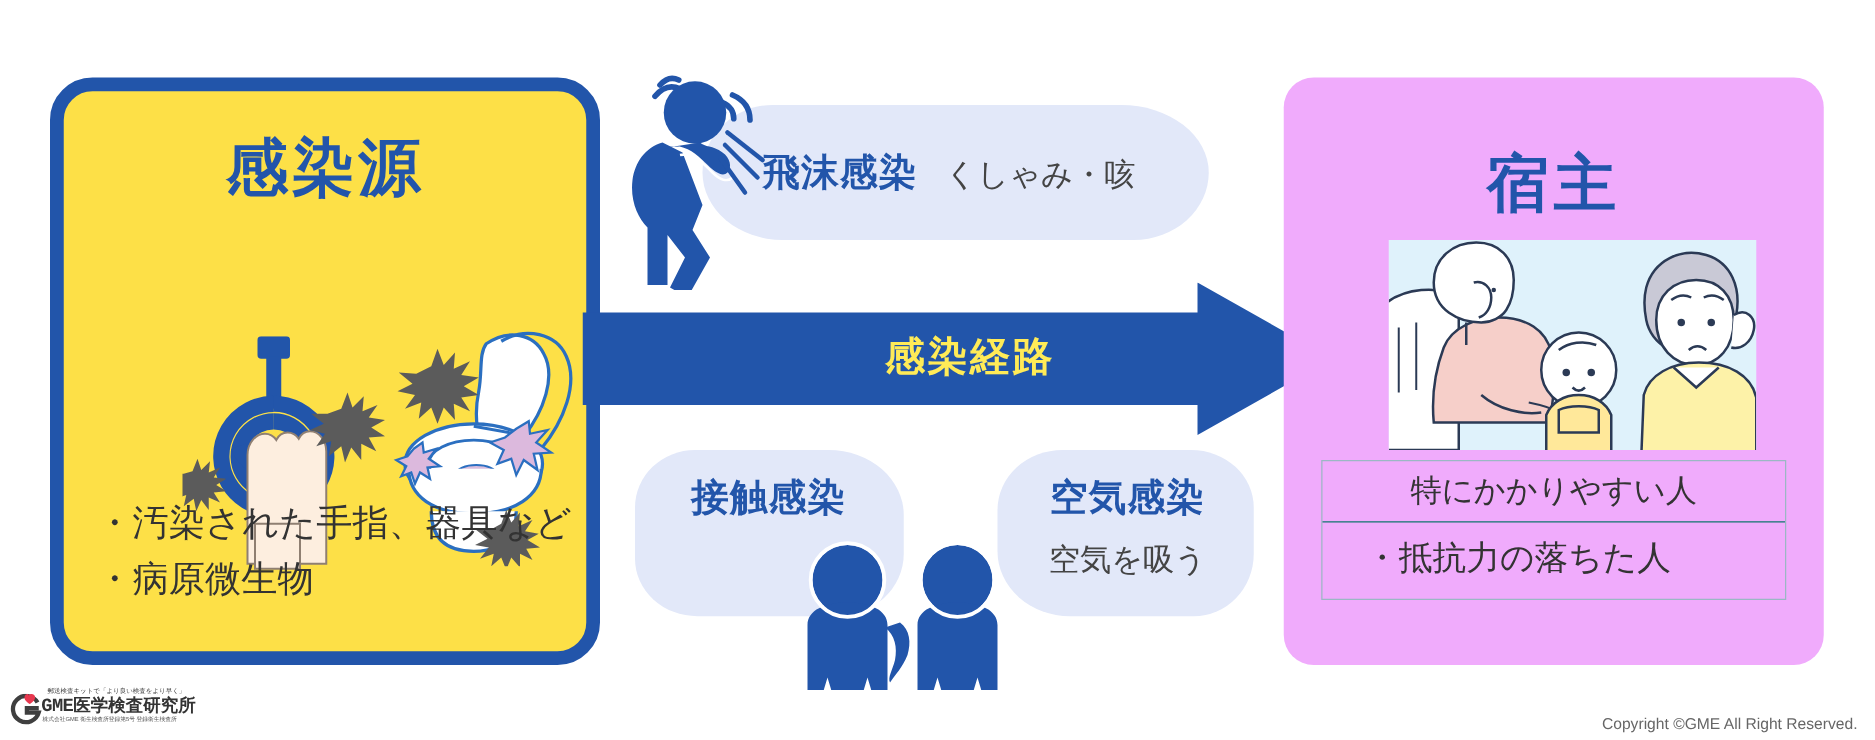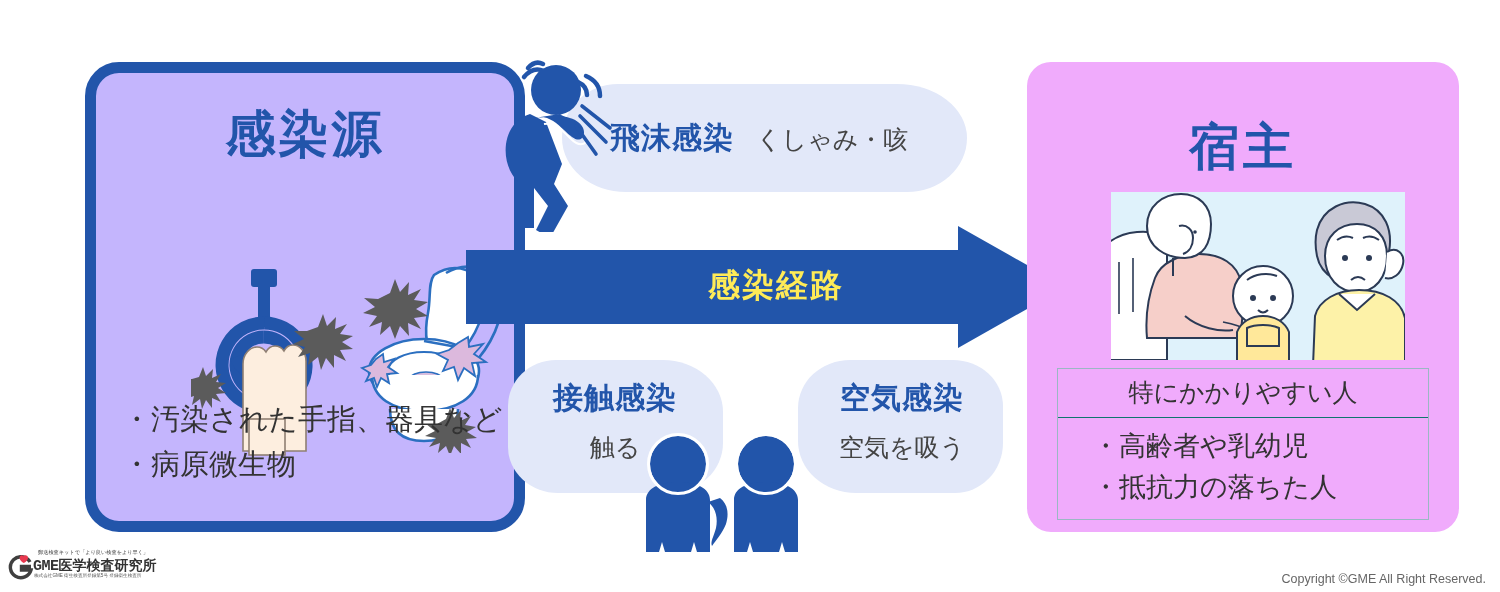--- a/index.html
+++ b/index.html
@@ -20,23 +20,22 @@
 
   
   .source-panel {
     position: absolute;
     left: 40px;
     top: 62px;
     width: 440px;
     height: 470px;
     border: 11px solid #2255aa;
     border-radius: 34px;
-    background: #c4b5fd;
+    background: #fde047;
     box-sizing: border-box;
-    margin-left: 45px;
   }
   .source-title {
     position: absolute;
     left: 0;
     top: 28px;
     width: 100%;
     text-align: center;
     font-size: 50px;
     font-weight: bold;
     color: #2255aa;
@@ -327,21 +326,20 @@
     </svg>
   </div>
 
   <div class="route-group droplet-group">
     <span class="route-title">飛沫感染</span>
     <span class="route-sub">くしゃみ・咳</span>
   </div>
 
   <div class="route-group contact-group">
     <div class="route-title">接触感染</div>
-    <div class="route-sub">触る</div>
   </div>
 
   <div class="route-group air-group">
     <div class="route-title">空気感染</div>
     <div class="route-sub">空気を吸う</div>
   </div>
 
   <div class="icon-two-people">
     <svg width="210" height="128" viewBox="0 0 210 128">
       <g fill="#2255aa">
@@ -401,21 +399,20 @@
         <path d="M226 48 q8 -6 16 -2 M252 46 q8 -4 16 2" fill="none" stroke="#2b3a55" stroke-width="2"></path>
         <path d="M204 124 c4 -16 22 -26 44 -26 c24 0 42 10 46 28 l0 48 l-92 0 z" fill="#fdf2a8" stroke="#2b3a55" stroke-width="2"></path>
         <path d="M228 102 l18 16 l18 -16" fill="#ffffff" stroke="#2b3a55" stroke-width="2"></path>
         <path d="M276 60 c10 -6 18 2 16 12 c-2 10 -10 16 -18 14" fill="#ffffff" stroke="#2b3a55" stroke-width="2"></path>
       </svg>
     </div>
 
     <div class="host-card">
       <div class="host-card-head">特にかかりやすい人</div>
       <div class="host-card-body">
-        <div>・高齢者や乳幼児</div>
         <div>・抵抗力の落ちた人</div>
       </div>
     </div>
   </div>
 
   <div class="logo">
     <svg width="26" height="26" viewBox="0 0 26 26" style="position:absolute;left:0;top:6px">
       <path d="M22 7 A10.5 10.5 0 1 0 23 15 L13.5 15 L13.5 11.5 L23 11.5" fill="none" stroke="#3f3f3f" stroke-width="3.4"></path>
       <path d="M15 1.5 c1.6 -2 4.6 -1.4 5 1 c0.4 2.4 -2.4 4.4 -4.2 5.6
                c-1.8 -1.2 -4.6 -3.2 -4.2 -5.6 c0.4 -2.4 3.4 -3 3.4 -1 z" fill="#e8384f"></path>

